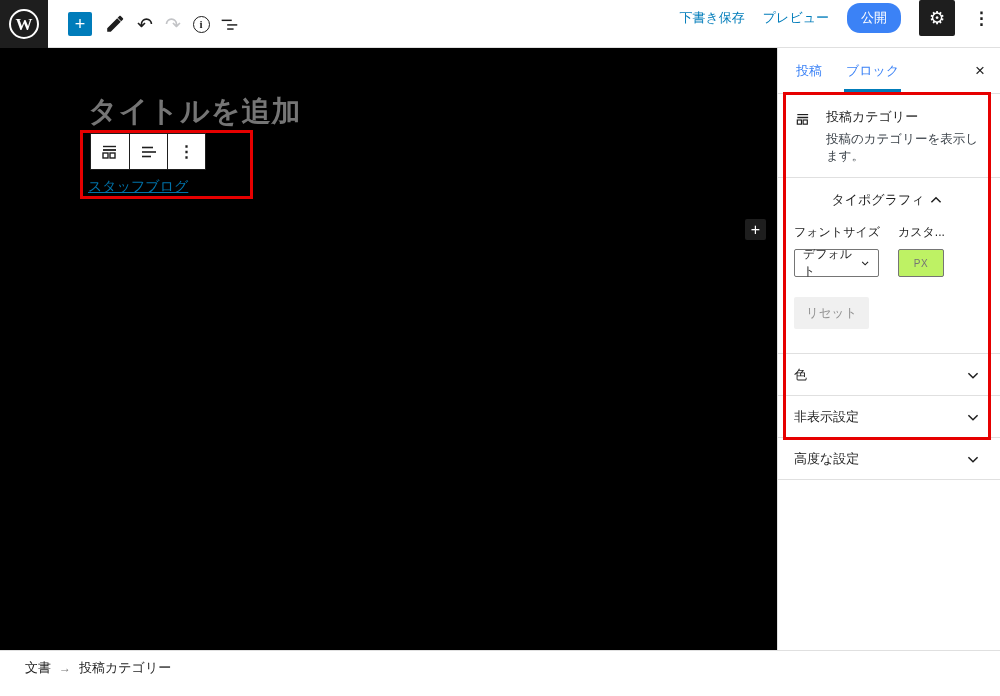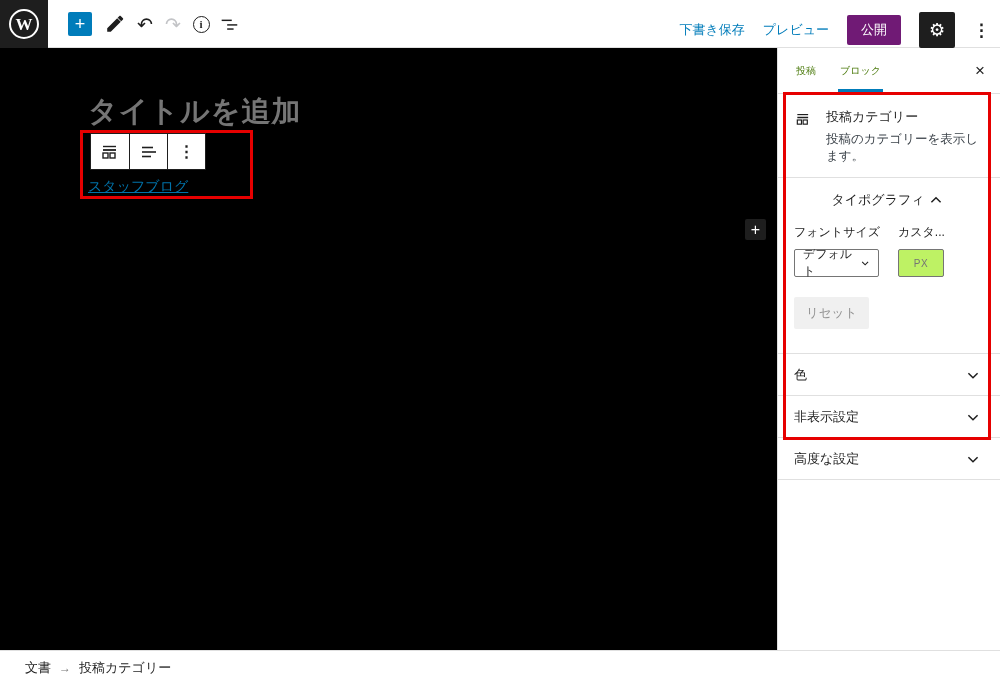--- a/index.html
+++ b/index.html
@@ -14,42 +14,42 @@
                color:#fff; font-family:"Liberation Serif","DejaVu Serif",serif; font-weight:bold; font-size:17px; line-height:1; }
   .hdr-btn { position:absolute; top:12px; height:24px; display:flex; align-items:center; justify-content:center; background:transparent; border:none; cursor:pointer; }
   .inserter-btn { left:68px; width:24px; height:24px; background:#007cba; border-radius:2px; color:#fff; font-size:18px; line-height:1; font-weight:400; }
   .pencil-btn { left:102px; width:26px; }
   .undo-btn { left:132px; width:26px; font-size:19px; color:#1e1e1e; }
   .redo-btn { left:160px; width:26px; font-size:19px; color:#c3c4c7; }
   .info-btn { left:188px; width:26px; }
   .circle-i { width:17px; height:17px; border:1.6px solid #1e1e1e; border-radius:50%; display:flex; align-items:center; justify-content:center;
               font-size:11px; font-weight:bold; font-family:"Liberation Serif","DejaVu Serif",serif; color:#1e1e1e; }
   .listview-btn { left:216px; width:26px; }
-  .hdr-right { position:absolute; right:10px; top:12px; height:36px; display:flex; align-items:center; gap:18px; }
+  .hdr-right { position:absolute; right:10px; top:0; height:36px; display:flex; align-items:center; gap:18px; }
   .text-link-btn { background:none; border:none; color:#007cba; font-size:13px; cursor:pointer; font-family:inherit; }
-  .publish-btn { background:#701a75; color:#fff; border:none; border-radius:2px; height:30px; padding:0 14px; font-size:13px; cursor:pointer; font-family:inherit; }
+  .publish-btn { background:#3b82f6; color:#fff; border:none; border-radius:13px; height:30px; padding:0 14px; font-size:13px; cursor:pointer; font-family:inherit; }
   .gear-btn { width:36px; height:36px; background:#1e1e1e; border:none; border-radius:2px; color:#fff; font-size:18px; line-height:1; cursor:pointer;
               display:flex; align-items:center; justify-content:center; }
   .more-btn { background:none; border:none; color:#1e1e1e; font-size:17px; font-weight:bold; cursor:pointer; letter-spacing:0; }
 
   
   .canvas { position:absolute; top:48px; left:0; width:777px; height:602px; background:#000000; }
   .post-title { position:absolute; left:88px; top:44px; font-size:29px; font-weight:700; color:#757575; letter-spacing:1px; }
   .block-toolbar { position:absolute; left:90px; top:85px; display:flex; background:#fff; border:1px solid #1e1e1e; height:37px; }
   .bt-btn { width:38px; height:35px; display:flex; align-items:center; justify-content:center; background:#fff; border:none; cursor:pointer; }
   .bt-btn + .bt-btn { border-left:1px solid #1e1e1e; }
   .bt-dots { font-size:16px; font-weight:bold; color:#1e1e1e; }
   .category-link { position:absolute; left:88px; top:130px; font-size:14px; color:#0073aa; text-decoration:underline; cursor:pointer; }
   .float-inserter { position:absolute; left:745px; top:171px; width:21px; height:21px; background:#1e1e1e; color:#fff; border:none; border-radius:2px;
                     font-size:16px; line-height:1; display:flex; align-items:center; justify-content:center; cursor:pointer; }
 
   
   .sidebar { position:absolute; top:48px; left:777px; width:223px; height:602px; background:#fff; border-left:1px solid #e0e0e0; }
   .tabs-row { position:relative; height:46px; border-bottom:1px solid #e0e0e0; display:flex; align-items:stretch; padding-left:6px; }
-  .tab { background:none; border:none; font-size:10px; color:#4d7c0f; padding:0 12px; cursor:pointer; position:relative; font-family:inherit; }
+  .tab { background:none; border:none; font-size:13px; color:#3b82f6; padding:0 12px; cursor:pointer; position:relative; font-family:inherit; }
   .tab.active { font-weight:400; }
   .tab.active::after { content:""; position:absolute; left:10px; right:10px; bottom:0; height:4px; background:#007cba; }
   .close-btn { position:absolute; right:8px; top:11px; width:24px; height:24px; background:none; border:none; font-size:17px; color:#1e1e1e; cursor:pointer; }
 
   .block-card { display:flex; gap:12px; padding:14px 16px 12px 16px; border-bottom:1px solid #e0e0e0; min-height:56px; }
   .block-card .titles { display:flex; flex-direction:column; gap:5px; }
   .bc-title { font-size:13px; color:#1e1e1e; }
   .bc-desc { font-size:12.5px; color:#3c434a; }
 
   .panel-row { position:relative; display:flex; align-items:center; justify-content:space-between; height:42px; padding:0 16px; border-bottom:1px solid #e0e0e0; cursor:pointer; }

